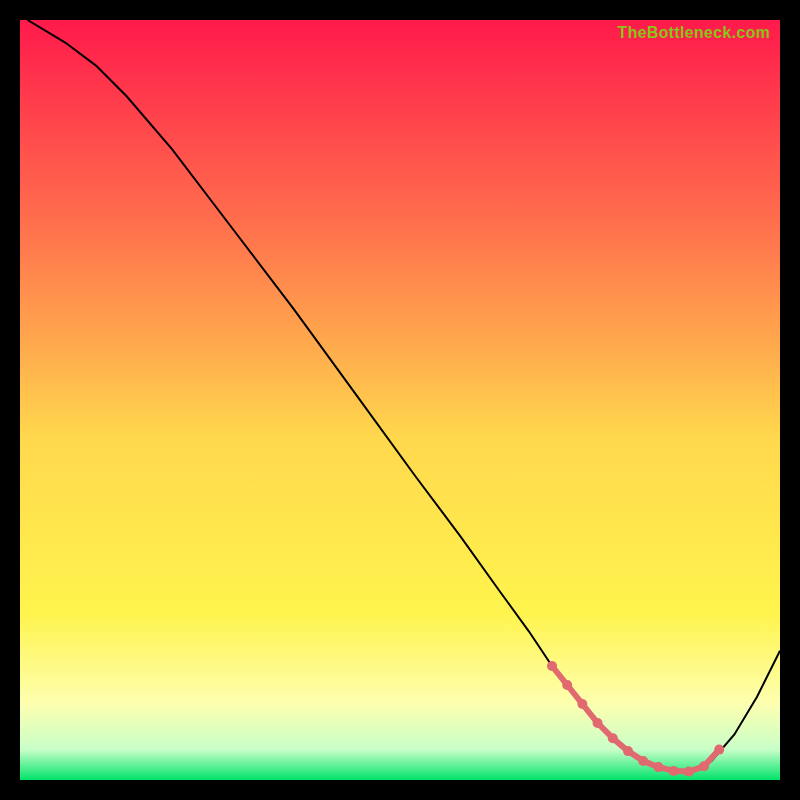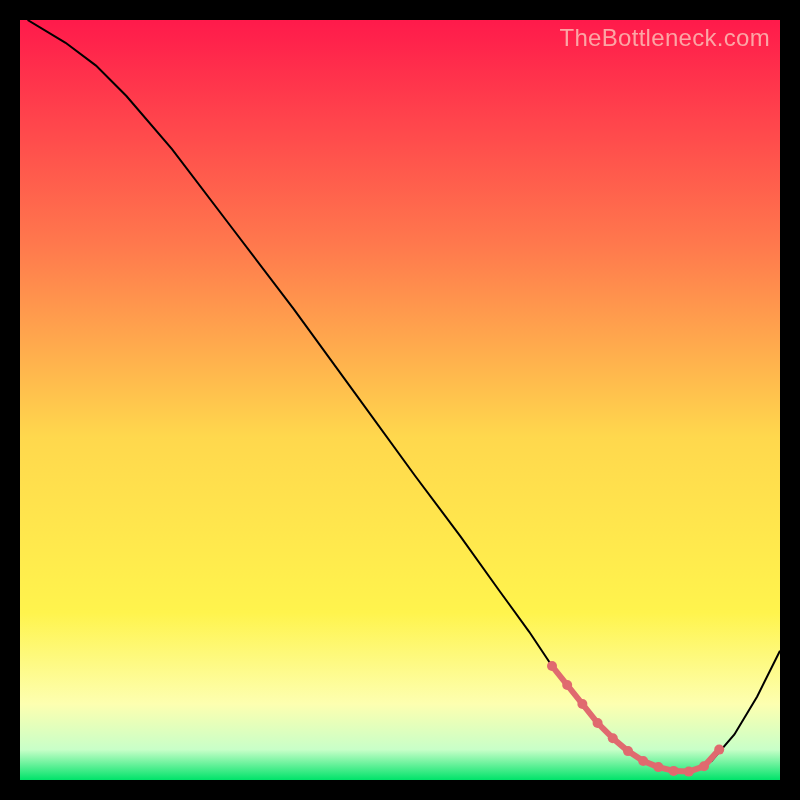--- a/index.html
+++ b/index.html
@@ -1,18 +1,18 @@
 <!DOCTYPE html>
 <html><head>
 <meta charset="utf-8">
 <style>
   html,body{margin:0;padding:0;width:800px;height:800px;background:#000;overflow:hidden;font-family:Arial,Helvetica,sans-serif}
   .frame{position:absolute;left:20px;top:20px;width:760px;height:760px;background:#000}
   .plot{position:absolute;left:0;top:0;width:760px;height:760px}
-  .watermark{position:absolute;top:4px;right:10px;color:#fca5a5;font-size:24px;letter-spacing:.3px;font-weight:400}
+  .watermark{position:absolute;top:4px;right:10px;color:#84cc16;font-size:16px;letter-spacing:.3px;font-weight:700}
 </style>
 </head>
 <body>
 
 <div class="frame">
   <svg class="plot" viewBox="0 0 760 760">
     <defs>
       <linearGradient id="bg" x1="0" y1="0" x2="0" y2="1">
         <stop offset="0%" stop-color="#ff1a4b"></stop>
         <stop offset="30%" stop-color="#ff7a4d"></stop>

